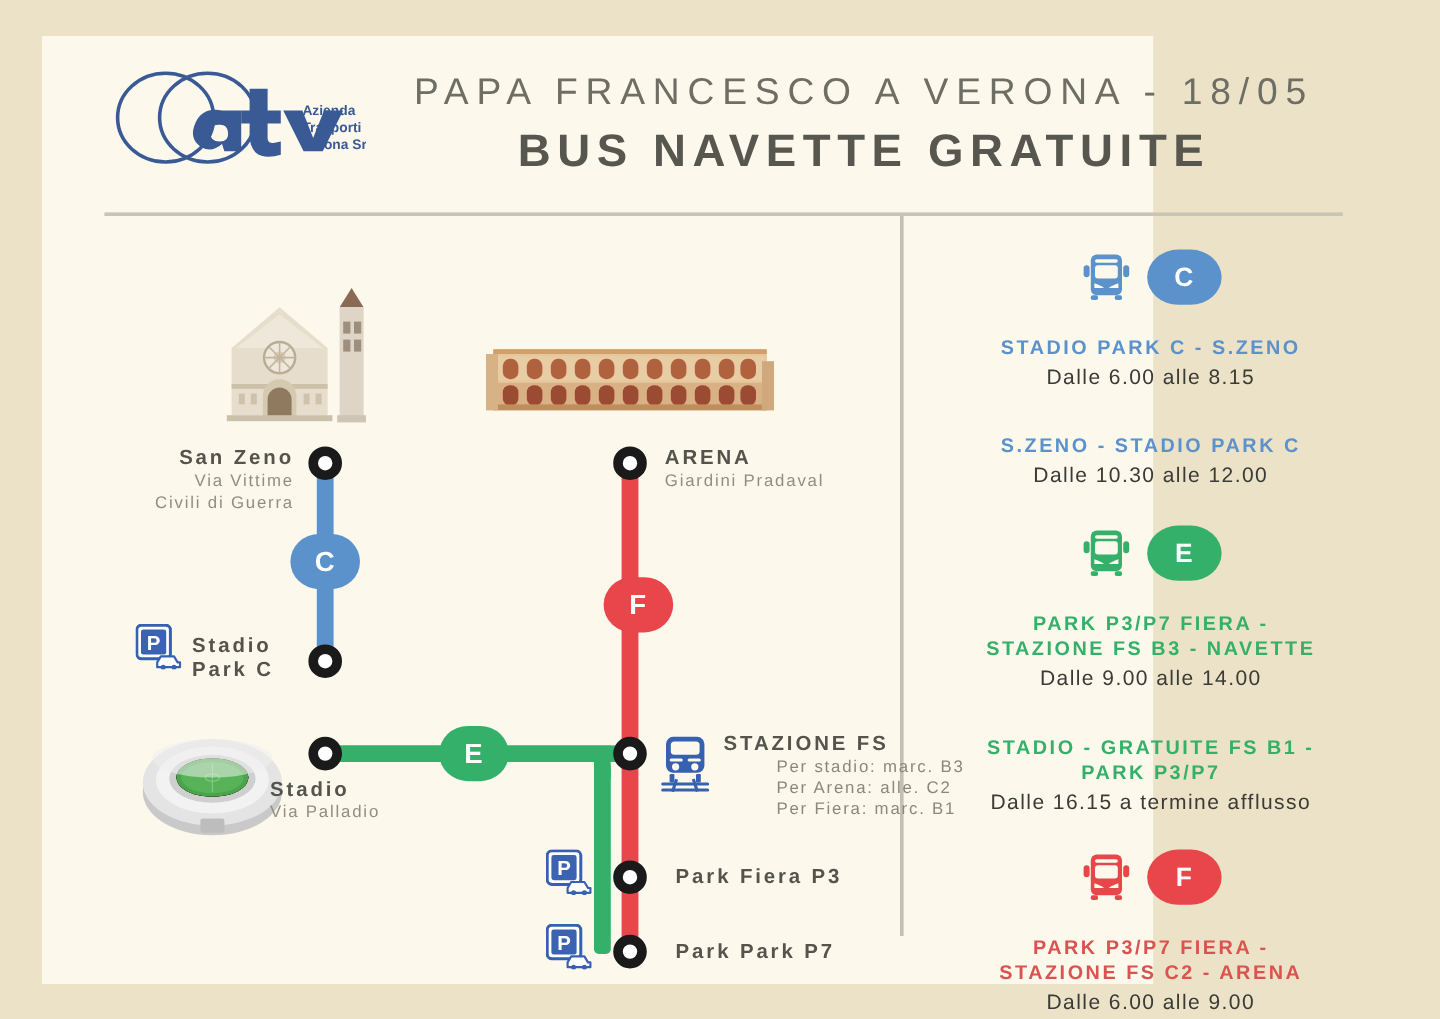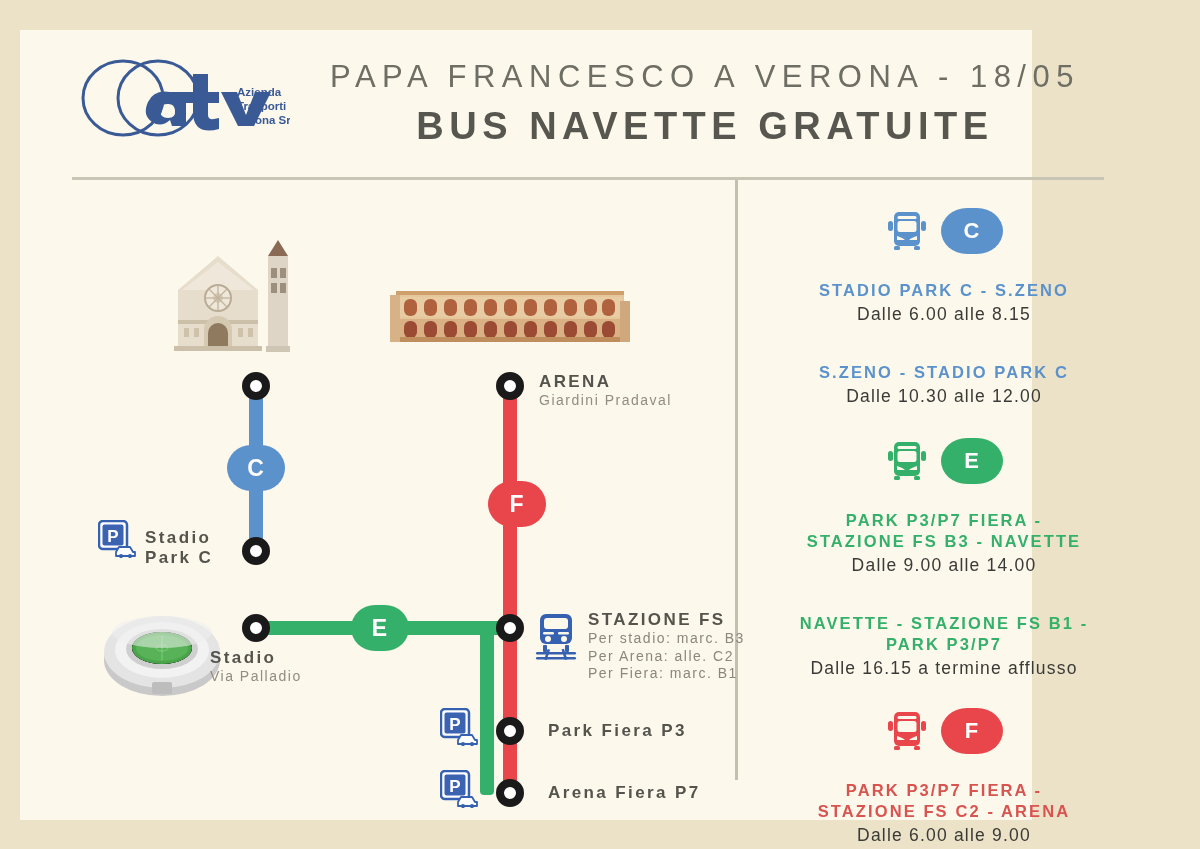--- a/index.html
+++ b/index.html
@@ -8,23 +8,23 @@
   }
   body {
     width: 1200px;
     height: 849px;
     background: #ece2c8;
     font-family: "Liberation Sans", sans-serif;
     overflow: hidden;
   }
   #poster {
     position: absolute;
-    left: 20px;
+    left: 35px;
     top: 30px;
-    width: 1012px;
+    width: 926px;
     height: 790px;
     background: #fcf8ec;
   }
 
   
   #header {
     position: absolute;
     left: 0; top: 0;
     width: 1130px;
     height: 145px;
@@ -136,20 +136,21 @@
   }
   .stop-sub {
     font-size: 14px;
     letter-spacing: 1.5px;
     color: #908d82;
     white-space: nowrap;
     line-height: 1.25;
   }
   .stop-sub-dark {
     color: #8a877d;
+    margin-left: 44px;
   }
   .right-align { text-align: right; }
 
   
   .park-icon {
     position: absolute;
     width: 40px;
     height: 38px;
     z-index: 7;
   }
@@ -361,20 +362,25 @@
     <div class="badge-map" style="left:331px; top:425px; background:#34b06a;">
       <span>E</span>
     </div>
 
     <div class="node" style="left:476px; top:192px;"></div>
     <div class="node" style="left:222px; top:434px;"></div>
     <div class="node" style="left:476px; top:434px;"></div>
     <div class="node" style="left:476px; top:537px;"></div>
     <div class="node" style="left:476px; top:599px;"></div>
 
+    <div class="stop-label right-align" style="left:30px; top:192px; width:180px;">
+      <div class="stop-name">San Zeno</div>
+      <div class="stop-sub">Via Vittime</div>
+      <div class="stop-sub">Civili di Guerra</div>
+    </div>
 
     <svg class="park-icon" style="left:78px; top:340px;" viewBox="0 0 40 38">
       <rect x="1" y="1" width="28" height="28" rx="4" fill="#fff" stroke="#3660b0" stroke-width="2.5"></rect>
       <rect x="4.5" y="4.5" width="21" height="21" rx="2" fill="#3b63b2"></rect>
       <text x="15" y="21.5" text-anchor="middle" font-family="Liberation Sans, sans-serif" font-size="17" font-weight="bold" fill="#ffffff">P</text>
       <g>
         <path d="M18 32 l3 -5 l11 0 l3 5 l2 0 l0 4 l-19 0 l0 -4 z" fill="#fff" stroke="#3660b0" stroke-width="1.8" stroke-linejoin="round"></path>
         <circle cx="23" cy="36" r="2.1" fill="#3660b0"></circle>
         <circle cx="32" cy="36" r="2.1" fill="#3660b0"></circle>
       </g>
@@ -435,21 +441,21 @@
       <rect x="1" y="1" width="28" height="28" rx="4" fill="#fff" stroke="#3660b0" stroke-width="2.5"></rect>
       <rect x="4.5" y="4.5" width="21" height="21" rx="2" fill="#3b63b2"></rect>
       <text x="15" y="21.5" text-anchor="middle" font-family="Liberation Sans, sans-serif" font-size="17" font-weight="bold" fill="#ffffff">P</text>
       <g>
         <path d="M18 32 l3 -5 l11 0 l3 5 l2 0 l0 4 l-19 0 l0 -4 z" fill="#fff" stroke="#3660b0" stroke-width="1.8" stroke-linejoin="round"></path>
         <circle cx="23" cy="36" r="2.1" fill="#3660b0"></circle>
         <circle cx="32" cy="36" r="2.1" fill="#3660b0"></circle>
       </g>
     </svg>
     <div class="stop-label" style="left:528px; top:603px;">
-      <div class="stop-name">Arena Fiera P7</div>
+      <div class="stop-name">Park Park P7</div>
     </div>
   </div>
 
   <div id="routes">
 
     <div class="route-block" style="margin-top:24px;">
       <div class="route-head">
         <svg width="44" height="44" viewBox="0 0 44 44">
           <g fill="#5b92cc">
             <rect x="9" y="3" width="26" height="34" rx="5"></rect>
@@ -497,21 +503,21 @@
           <span>E</span>
         </div>
       </div>
       <div class="route-dir" style="color:#34b06a;">
         <div>PARK P3/P7  FIERA -</div>
         <div>STAZIONE FS B3 - NAVETTE</div>
       </div>
       <div class="route-time">Dalle 9.00 alle 14.00</div>
       <div class="gap-sm"></div>
       <div class="route-dir" style="color:#34b06a;">
-        <div>NAVETTE - STAZIONE FS B1 -</div>
+        <div>STADIO - GRATUITE FS B1 -</div>
         <div>PARK P3/P7</div>
       </div>
       <div class="route-time">Dalle 16.15 a termine afflusso</div>
     </div>
 
     <div class="route-block" style="margin-top:24px;">
       <div class="route-head">
         <svg width="44" height="44" viewBox="0 0 44 44">
           <g fill="#e8464a">
             <rect x="9" y="3" width="26" height="34" rx="5"></rect>

